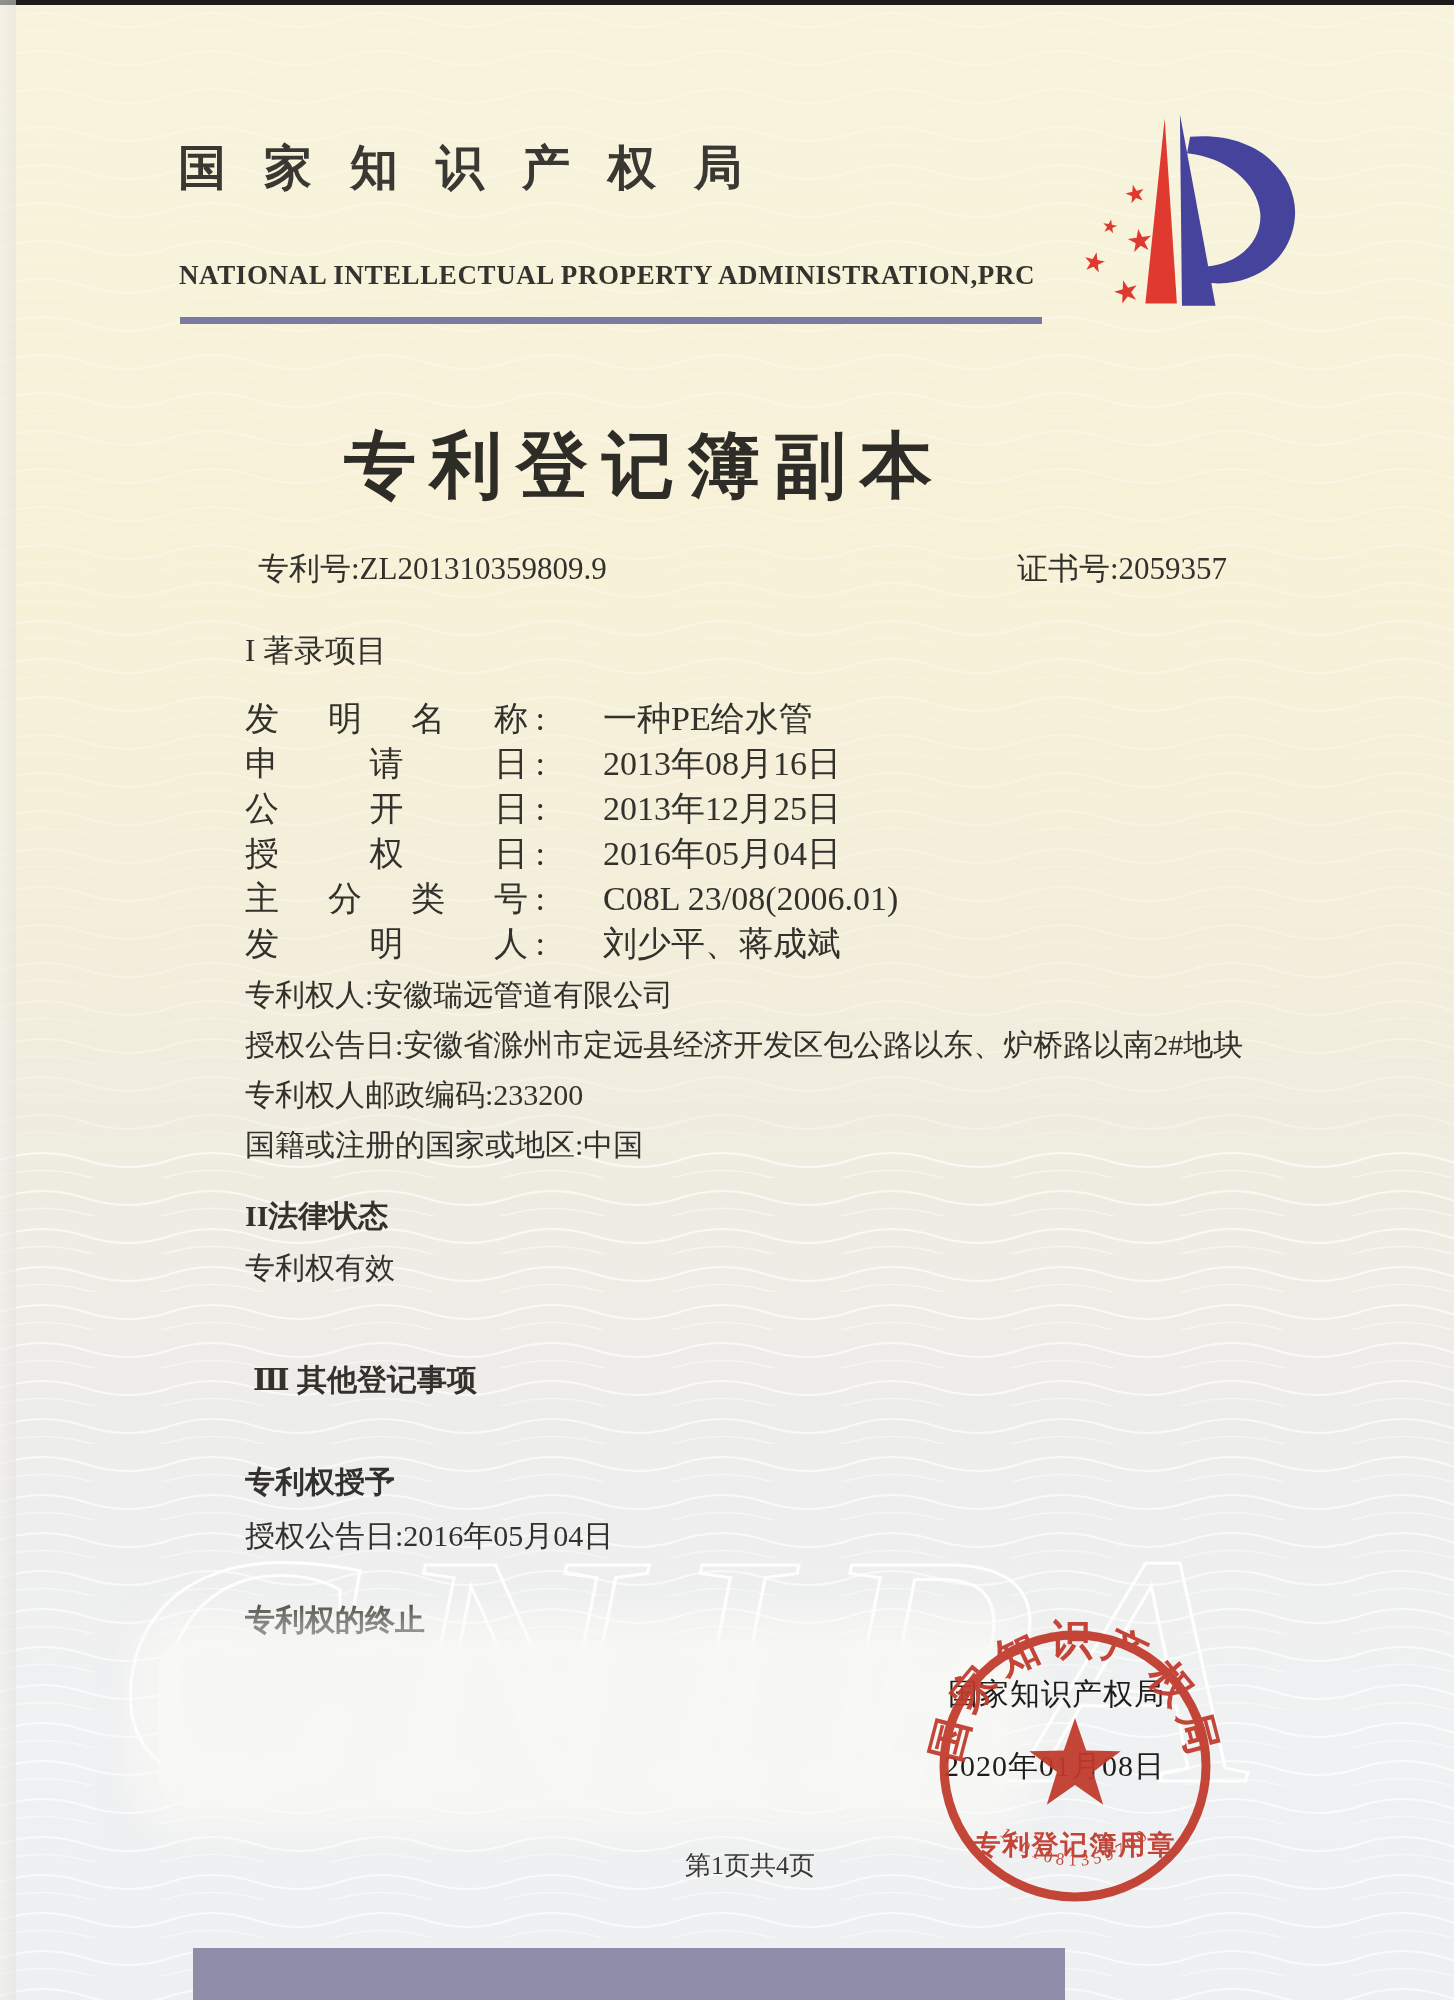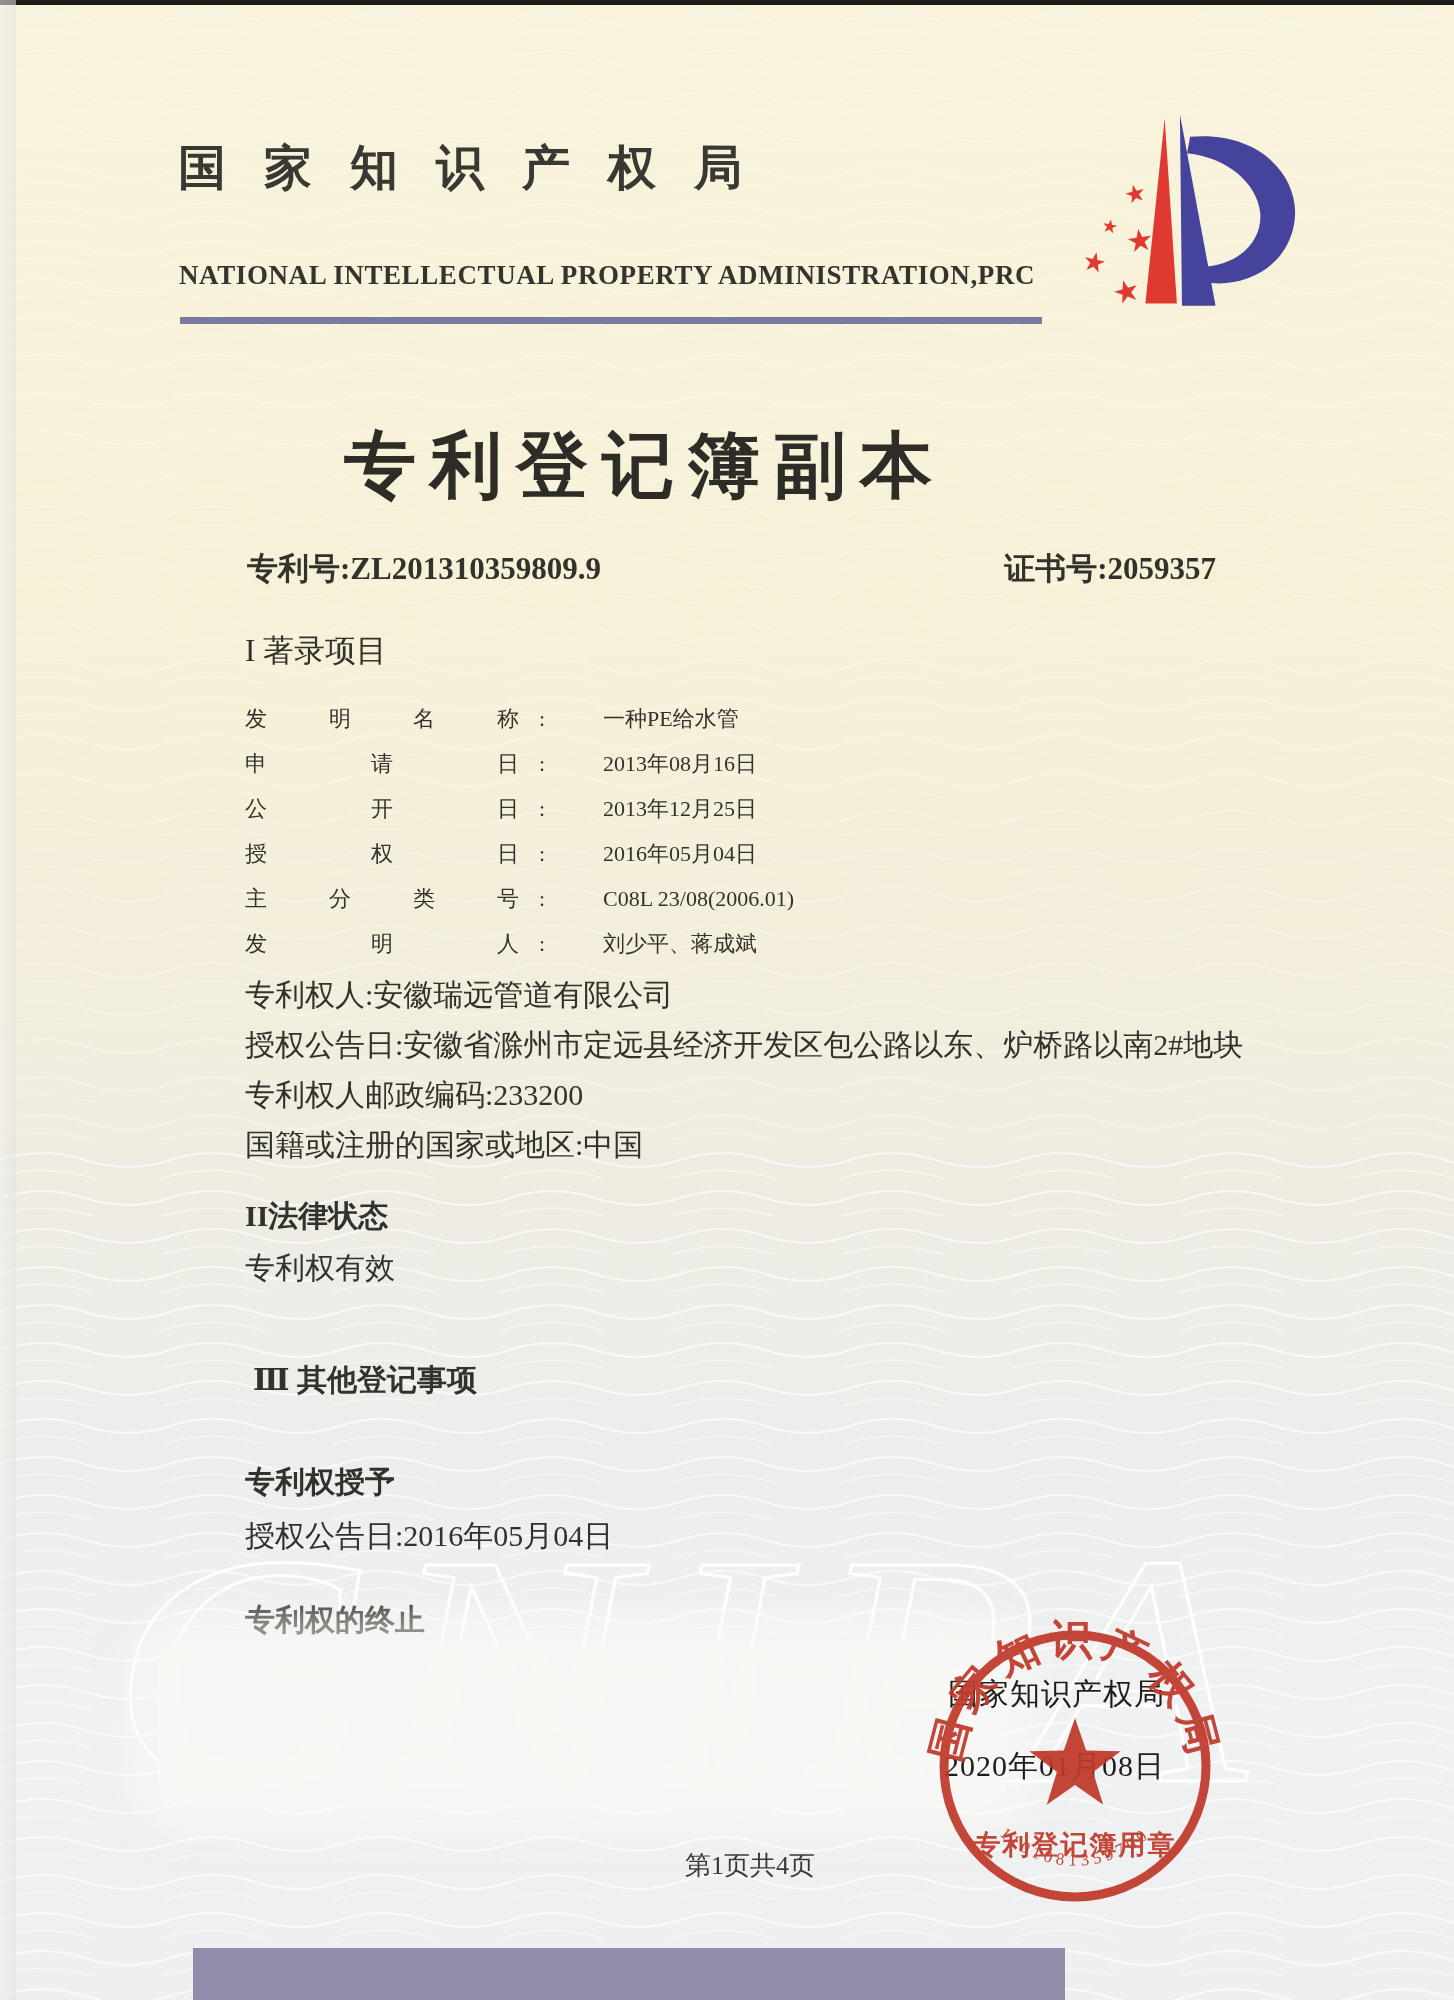--- a/index.html
+++ b/index.html
@@ -16,24 +16,24 @@
   
   .waves{left:0;top:0;z-index:0;}
   
   .agency-cn{left:178px;top:136px;font-size:48px;font-weight:700;letter-spacing:38px;color:#3a3833;white-space:nowrap;z-index:2;}
   .agency-en{left:179px;top:260px;font-size:27px;font-weight:700;letter-spacing:.6px;color:#35332e;white-space:nowrap;z-index:2;}
   .header-rule{left:180px;top:317px;width:862px;height:7px;background:#7b7aa0;z-index:2;}
   .logo{left:1062px;top:104px;width:244px;height:204px;z-index:2;}
   
   .doc-title{left:180px;top:418px;width:930px;text-align:center;font-size:72px;font-weight:700;letter-spacing:14px;color:#2e2c27;z-index:2;}
   
-  .num-row{left:247px;top:548px;width:969px;display:flex;justify-content:space-between;font-size:31px;font-weight:700;z-index:2;text-align:center;}
+  .num-row{left:258px;top:548px;width:969px;display:flex;justify-content:space-between;font-size:31px;font-weight:400;z-index:2;text-align:center;}
   
   .sec1-head{left:245px;top:630px;font-size:31px;font-weight:400;z-index:2;}
-  .fields{left:245px;top:696px;font-size:22px;line-height:45px;z-index:2;}
+  .fields{left:245px;top:696px;font-size:34px;line-height:45px;z-index:2;}
   .frow{white-space:nowrap;}
   .flabel{display:inline-block;width:300px;text-align:justify;text-align-last:justify;}
   .fvalue{margin-left:58px;}
   .holder{left:245px;top:970px;font-size:30px;line-height:50px;z-index:2;white-space:nowrap;}
   
   .sec2-head{left:245px;top:1196px;font-size:30px;font-weight:700;z-index:2;}
   .sec2-status{left:245px;top:1248px;font-size:30px;z-index:2;}
   .sec3-head{left:245px;top:1360px;font-size:30px;font-weight:700;z-index:2;margin-left:8px;}
   .grant-title{left:245px;top:1462px;font-size:30px;font-weight:700;z-index:2;}
   .grant-date{left:245px;top:1516px;font-size:30px;z-index:2;}

